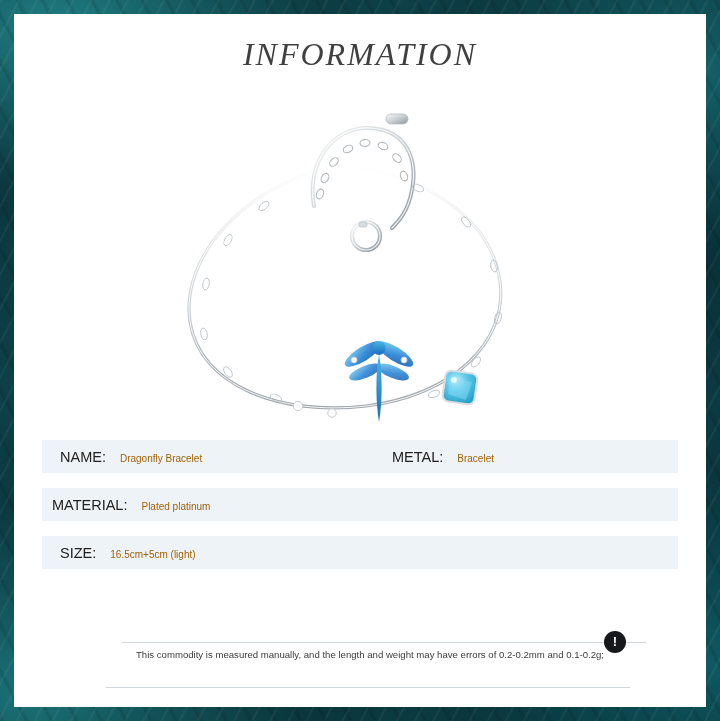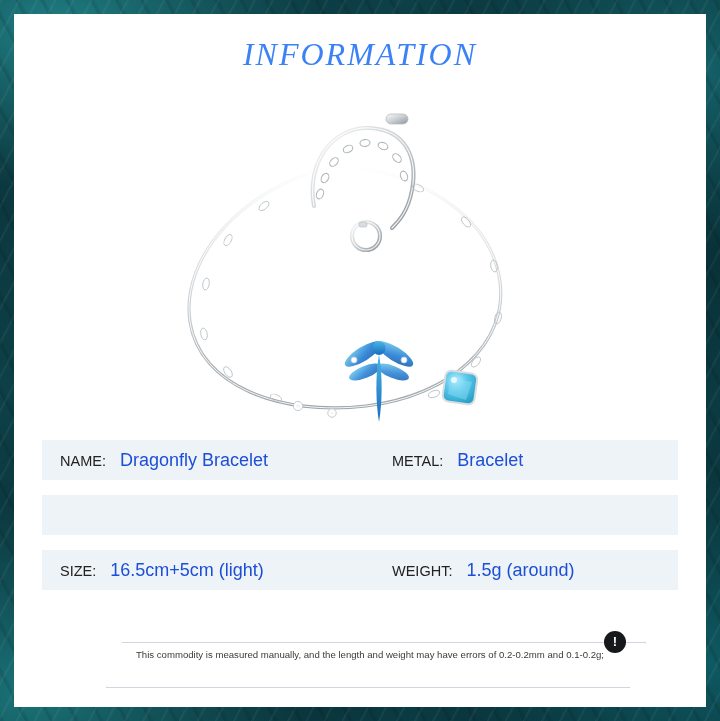--- a/index.html
+++ b/index.html
@@ -48,21 +48,21 @@
   .title {
     position: absolute;
     top: 22px;
     left: 0;
     width: 100%;
     text-align: center;
     font-family: "Liberation Serif", serif;
     font-size: 32px;
     font-style: italic;
     letter-spacing: 2px;
-    color: #3b82f6;
+    color: #404040;
   }
 
   
   .photo {
     position: absolute;
     top: 72px;
     left: 0;
     width: 692px;
     height: 348px;
   }
@@ -75,21 +75,21 @@
 
   
   .specs {
     position: absolute;
     left: 28px;
     top: 426px;
     width: 636px;
   }
   .spec-row {
     display: flex;
-    height: 40px;
+    height: 33px;
     align-items: center;
     margin-bottom: 15px;
     background: #eef3f8;
   }
   .spec-cell {
     display: flex;
     align-items: baseline;
     box-sizing: border-box;
   }
   .spec-cell.left {
@@ -99,22 +99,22 @@
   .spec-cell.right {
     width: 296px;
     padding-left: 10px;
   }
   .spec-label {
     font-size: 14.5px;
     color: #222;
     white-space: nowrap;
   }
   .spec-value {
-    font-size: 18px;
-    color: #1d4ed8;
+    font-size: 10px;
+    color: #a16207;
     margin-left: 14px;
     white-space: nowrap;
   }
 
   
   .note-wrap {
     position: absolute;
     left: 92px;
     top: 628px;
     width: 540px;
@@ -263,31 +263,31 @@
           <span class="spec-label">NAME:</span>
           <span class="spec-value">Dragonfly Bracelet</span>
         </div>
         <div class="spec-cell right">
           <span class="spec-label">METAL:</span>
           <span class="spec-value">Bracelet</span>
         </div>
       </div>
 
       <div class="spec-row">
+        <div class="spec-cell right">
+          <span class="spec-label">MATERIAL:</span>
+          <span class="spec-value">Plated platinum</span>
+        </div>
       </div>
 
       <div class="spec-row">
         <div class="spec-cell left">
           <span class="spec-label">SIZE:</span>
           <span class="spec-value">16.5cm+5cm (light)</span>
         </div>
-        <div class="spec-cell right">
-          <span class="spec-label">WEIGHT:</span>
-          <span class="spec-value">1.5g (around)</span>
-        </div>
       </div>
     </div>
 
     <div class="note-wrap">
       <div class="note-bg"></div>
       <div class="note-text">
         <div>This commodity is measured manually, and the length and weight may have errors of 0.2-0.2mm and 0.1-0.2g;</div>
       </div>
       <div class="note-badge">!</div>
     </div>

